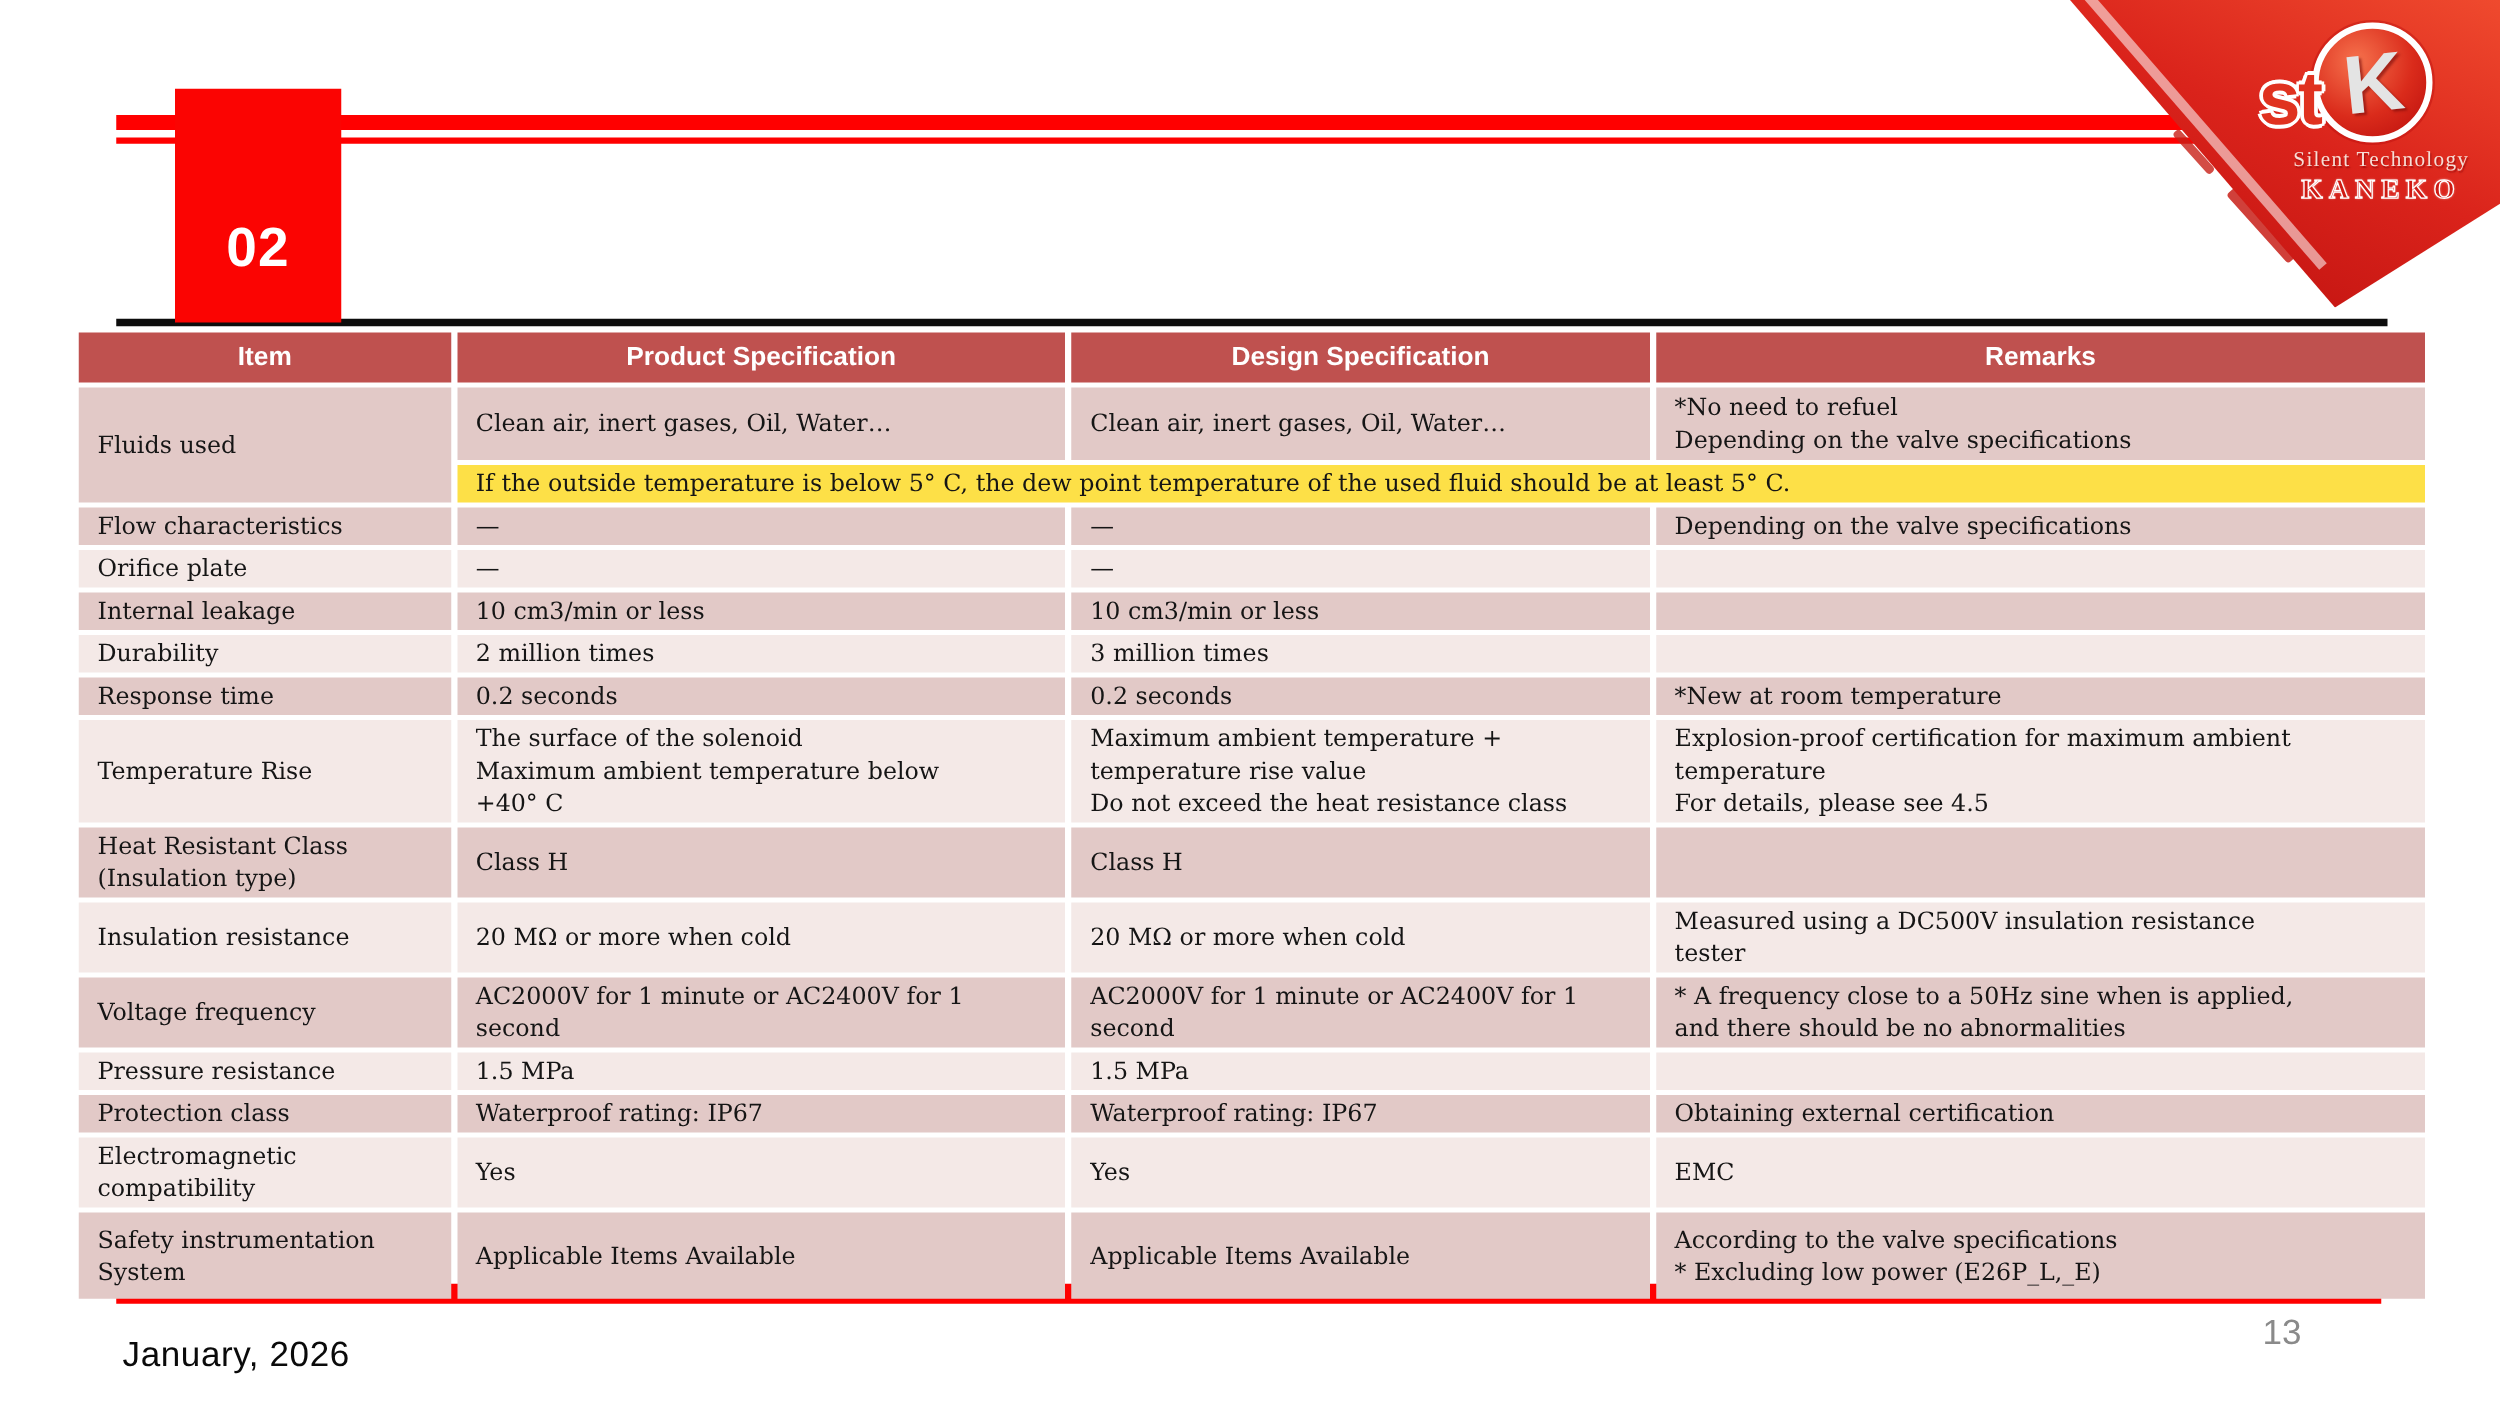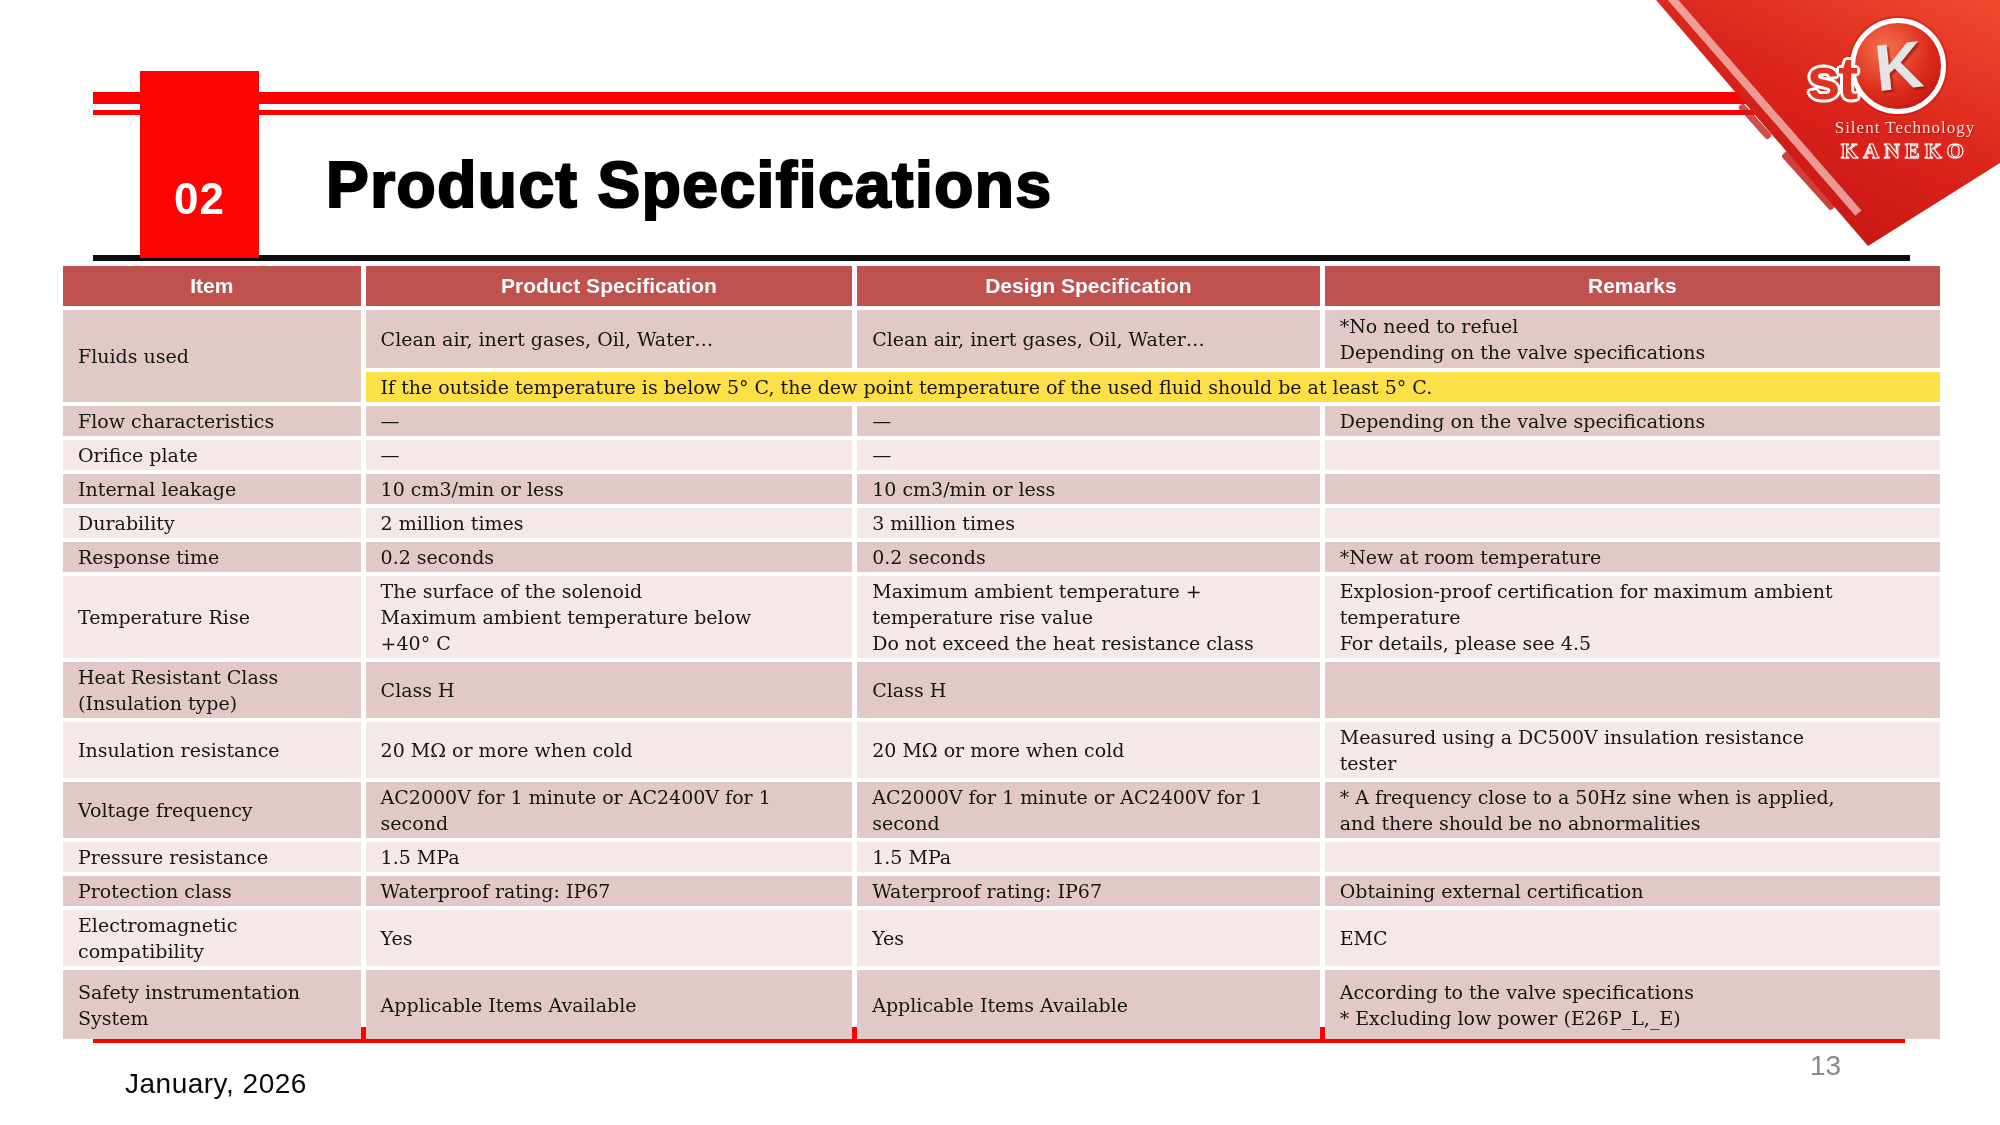--- a/index.html
+++ b/index.html
@@ -8,21 +8,21 @@
     position:relative; width:2000px; height:1125px;
     background:#ffffff; overflow:hidden;
     font-family:"Liberation Sans", sans-serif;
   }
   
   .bar-thick { position:absolute; left:93px; top:92px; width:1847px; height:12px; background:#ff0000; z-index:1; }
   .bar-thin  { position:absolute; left:93px; top:110px; width:1847px; height:5px; background:#ff0000; z-index:1; }
   .black-line{ position:absolute; left:93px; top:255px; width:1817px; height:6px; background:#0d0d0d; z-index:1; }
   
   .chapter-box {
-    position:absolute; left:140px; top:71px; width:119px; height:187px;
+    position:absolute; left:140px; top:71px; width:133px; height:187px;
     background:#fb0402; z-index:2; display:flex; align-items:center; justify-content:center;
     padding-top:69px;
   }
   .chapter-box span { color:#ffffff; font-size:44px; font-weight:700; letter-spacing:1px; }
   
   .page-title {
     position:absolute; left:326px; top:148px; z-index:2;
     font-size:64px; font-weight:700; color:#000000;
     letter-spacing:1.5px; -webkit-text-stroke:2.2px #000;
     font-family:"Liberation Sans", sans-serif; white-space:nowrap;
@@ -89,37 +89,36 @@
   
   tr.rh-header  { height:40px; }
   tr.rh-fluids  { height:58px; }
   tr.rh-note    { height:23px; }
   tr.rh-single  { height:28px; }
   tr.rh-temp    { height:80px; }
   tr.rh-two     { height:56px; }
   tr.rh-safety  { height:69px; }
   
   .bottom-bar { position:absolute; left:93px; top:1027px; width:1812px; height:16px; background:#ff0000; }
-  .footer-date { position:absolute; left:98px; top:1068px; font-size:28px; color:#0a0a0a; font-weight:500; letter-spacing:0.5px;margin-left:27px; }
+  .footer-date { position:absolute; left:98px; top:1068px; font-size:28px; color:#0a0a0a; font-weight:500; letter-spacing:0.5px; }
   .footer-page { position:absolute; left:1810px; top:1050px; font-size:28px; color:#8a8a8a; }
 </style>
 </head>
 <body>
 
 <div class="slide">
 
   <div class="bar-thick"></div>
   <div class="bar-thin"></div>
   <div class="black-line"></div>
 
   <div class="chapter-box">
     <span>02</span>
   </div>
 
-  <div class="page-title">Product Specifications</div>
 
   <div class="brush-mark bm1"></div>
   <div class="brush-mark bm2"></div>
   <div class="brush-mark bm3"></div>
 
   <div class="logo-triangle">
     <div class="logo-mark">
       <span class="logo-st">st</span>
       <span class="logo-k-circle">
         <span>K</span>

